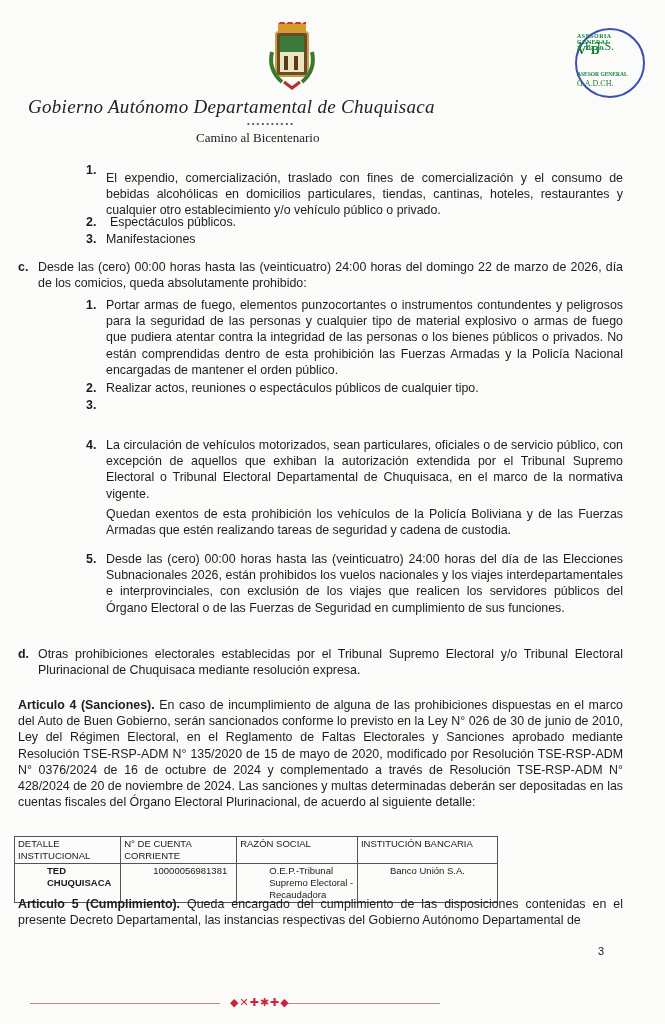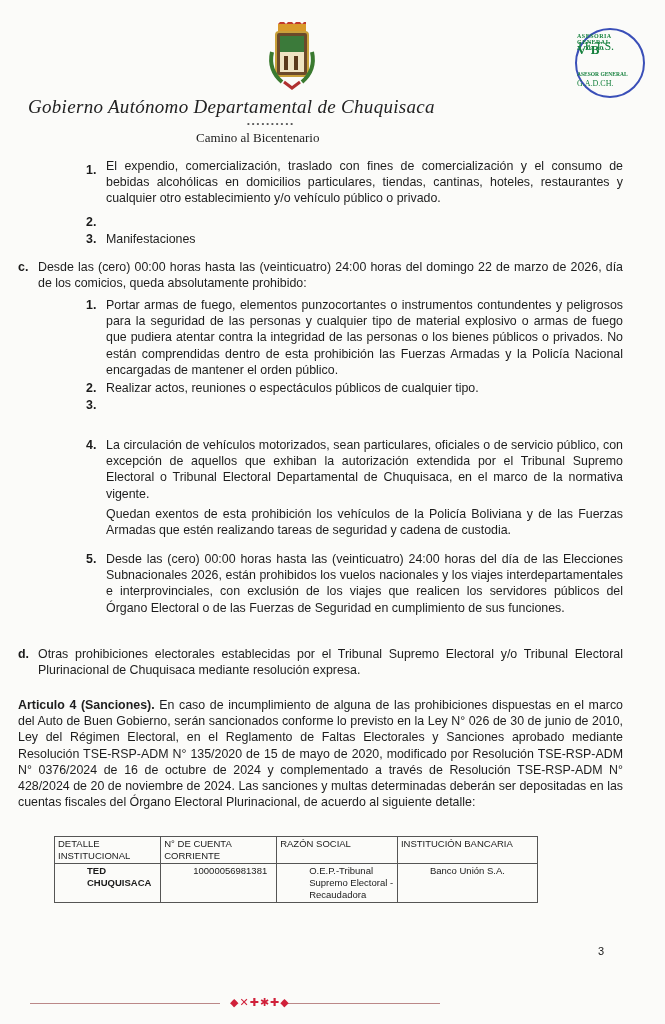--- a/index.html
+++ b/index.html
@@ -38,21 +38,21 @@
   }
 
   
   .t { position: absolute; font-size: 12.4px; line-height: 16.2px; text-align: justify; color: #1d1d1d; }
   .num { position: absolute; font-weight: bold; font-size: 12.4px; line-height: 16.2px; }
   .b { font-weight: bold; }
 
   
   table.acct {
     position: absolute; left: 14px; top: 836px; width: 484px;
-    border-collapse: collapse; font-size: 9.5px; line-height: 12px; margin-left: 40px;
+    border-collapse: collapse; font-size: 9.5px; line-height: 12px;
   }
   table.acct td { border: 1px solid #555; padding: 1px 3px; vertical-align: top; }
   table.acct tr.data td { height: 24px; padding-left: 32px; }
   .bold-cell { font-weight: bold; }
 
   .pagenum { position: absolute; left: 598px; top: 945px; font-size: 11px; }
   .foot-line { position: absolute; top: 1003px; height: 1px; background: #b88; }
   .foot-orn { position: absolute; left: 230px; top: 996px; font-size: 11px; color: #d0203a; letter-spacing: 1px; }
 </style>
 </head>
@@ -79,22 +79,23 @@
     <div class="jets">J.E.T.S.</div>
     <div class="ag">ASESOR GENERAL</div>
     <div class="gad">G.A.D.CH.</div>
   </div>
 
   <div class="org-title">Gobierno Autónomo Departamental de Chuquisaca</div>
   <div class="dots">••••••••••</div>
   <div class="motto">Camino al Bicentenario</div>
 
   <span class="num" style="left:86px;top:162px">1.</span>
-  <div class="t" style="left:106px;top:158px;width:517px">El expendio, comercialización, traslado con fines de comercialización y el consumo de bebidas alcohólicas en domicilios particulares, tiendas, cantinas, hoteles, restaurantes y cualquier otro establecimiento y/o vehículo público o privado.</div>
+  <div class="t" style="left:106px;top:170px;width:517px">El expendio, comercialización, traslado con fines de comercialización y el consumo de bebidas alcohólicas en domicilios particulares, tiendas, cantinas, hoteles, restaurantes y cualquier otro establecimiento y/o vehículo público o privado.</div>
   <span class="num" style="left:86px;top:214px">2.</span>
+  <div class="t" style="left:110px;top:214px;width:500px">Espectáculos públicos.</div>
   <span class="num" style="left:86px;top:231px">3.</span>
   <div class="t" style="left:106px;top:231px;width:500px">Manifestaciones</div>
 
   <span class="num" style="left:18px;top:259px">c.</span>
   <div class="t" style="left:38px;top:259px;width:585px">Desde las (cero) 00:00 horas hasta las (veinticuatro) 24:00 horas del domingo 22 de marzo de 2026, día de los comicios, queda absolutamente prohibido:</div>
 
   <span class="num" style="left:86px;top:297px">1.</span>
   <div class="t" style="left:106px;top:297px;width:517px">Portar armas de fuego, elementos punzocortantes o instrumentos contundentes y peligrosos para la seguridad de las personas y cualquier tipo de material explosivo o armas de fuego que pudiera atentar contra la integridad de las personas o los bienes públicos o privados. No están comprendidas dentro de esta prohibición las Fuerzas Armadas y la Policía Nacional encargadas de mantener el orden público.</div>
 
   <span class="num" style="left:86px;top:380px">2.</span>
@@ -126,19 +127,22 @@
     </tr>
     <tr class="data">
       <td class="bold-cell">TED CHUQUISACA</td>
       <td>10000056981381</td>
       <td>O.E.P.-Tribunal Supremo Electoral - Recaudadora</td>
       <td>Banco Unión S.A.</td>
     </tr>
   </tbody>
     </table>
 
+  <div class="t" style="left:18px;top:896px;width:605px">
+    <span class="b">Articulo 5 (Cumplimiento).</span><span> Queda encargado del cumplimiento de las disposiciones contenidas en el presente Decreto Departamental, las instancias respectivas del Gobierno Autónomo Departamental de</span>
+  </div>
 
   <div class="pagenum">3</div>
 
   <div class="foot-line" style="left:30px;width:190px"></div>
   <div class="foot-line" style="left:285px;width:155px"></div>
   <div class="foot-orn">◆✕✚✱✚◆</div>
 </div>
 
 </body></html>

